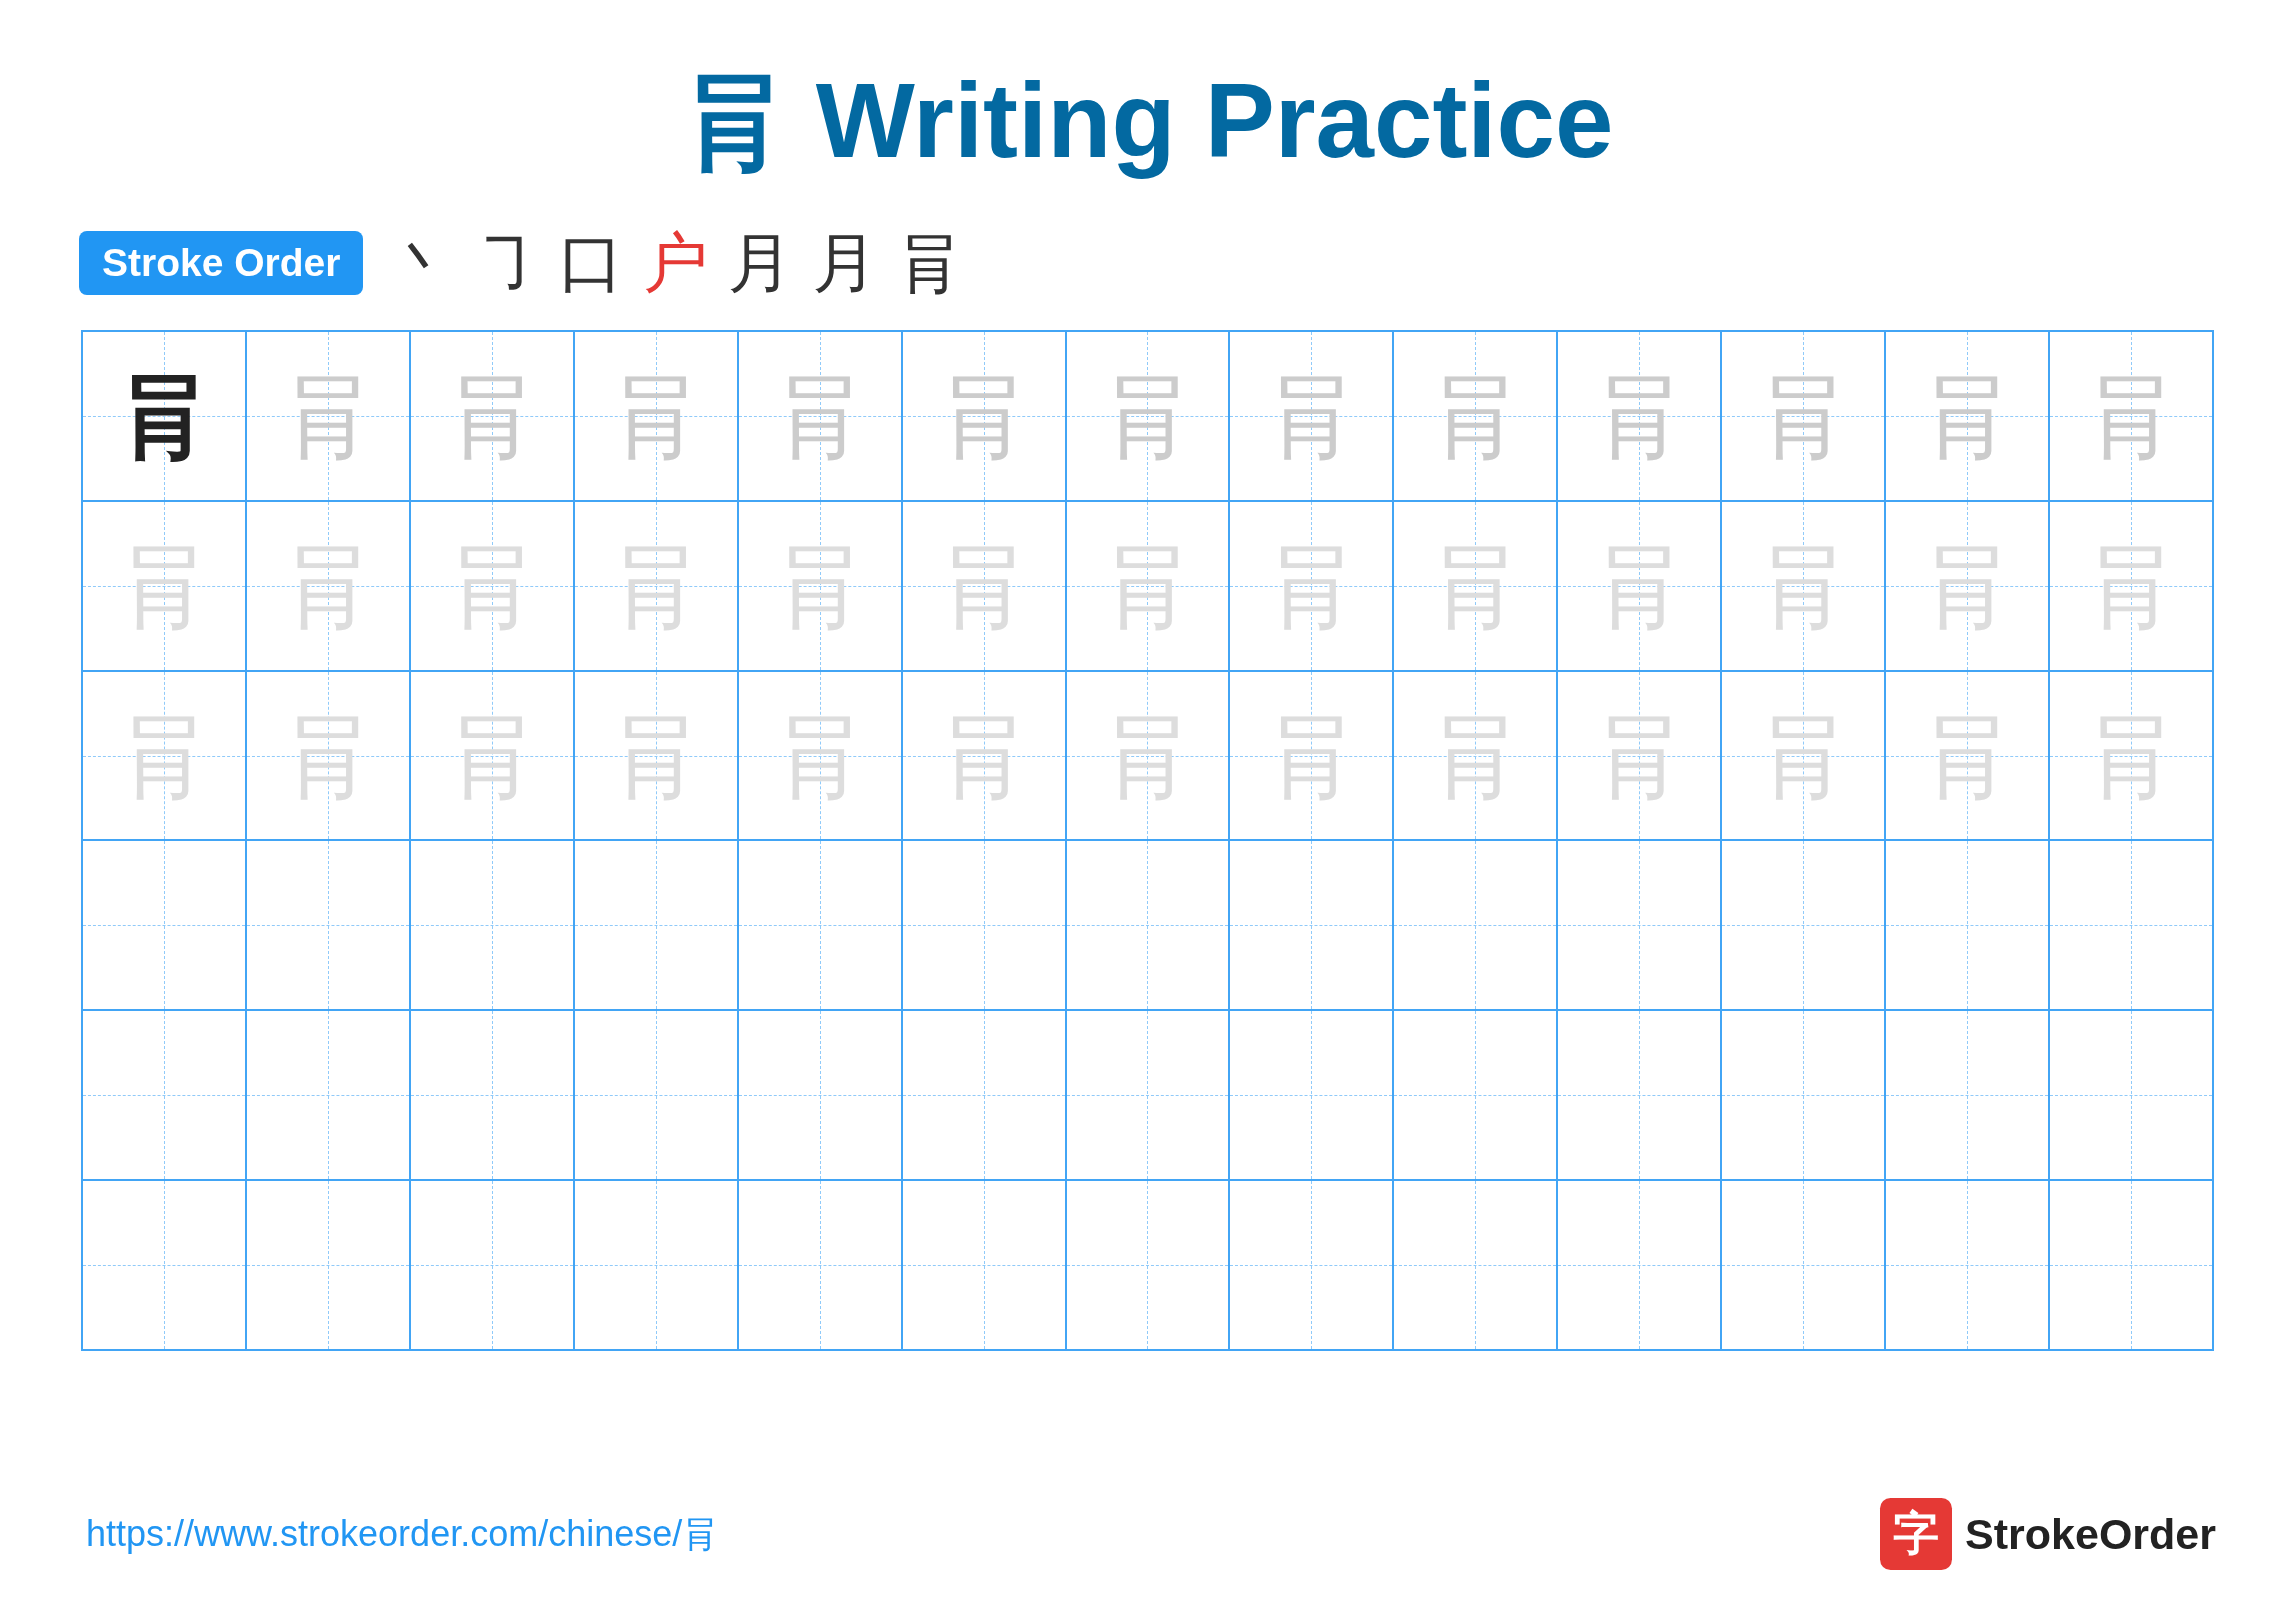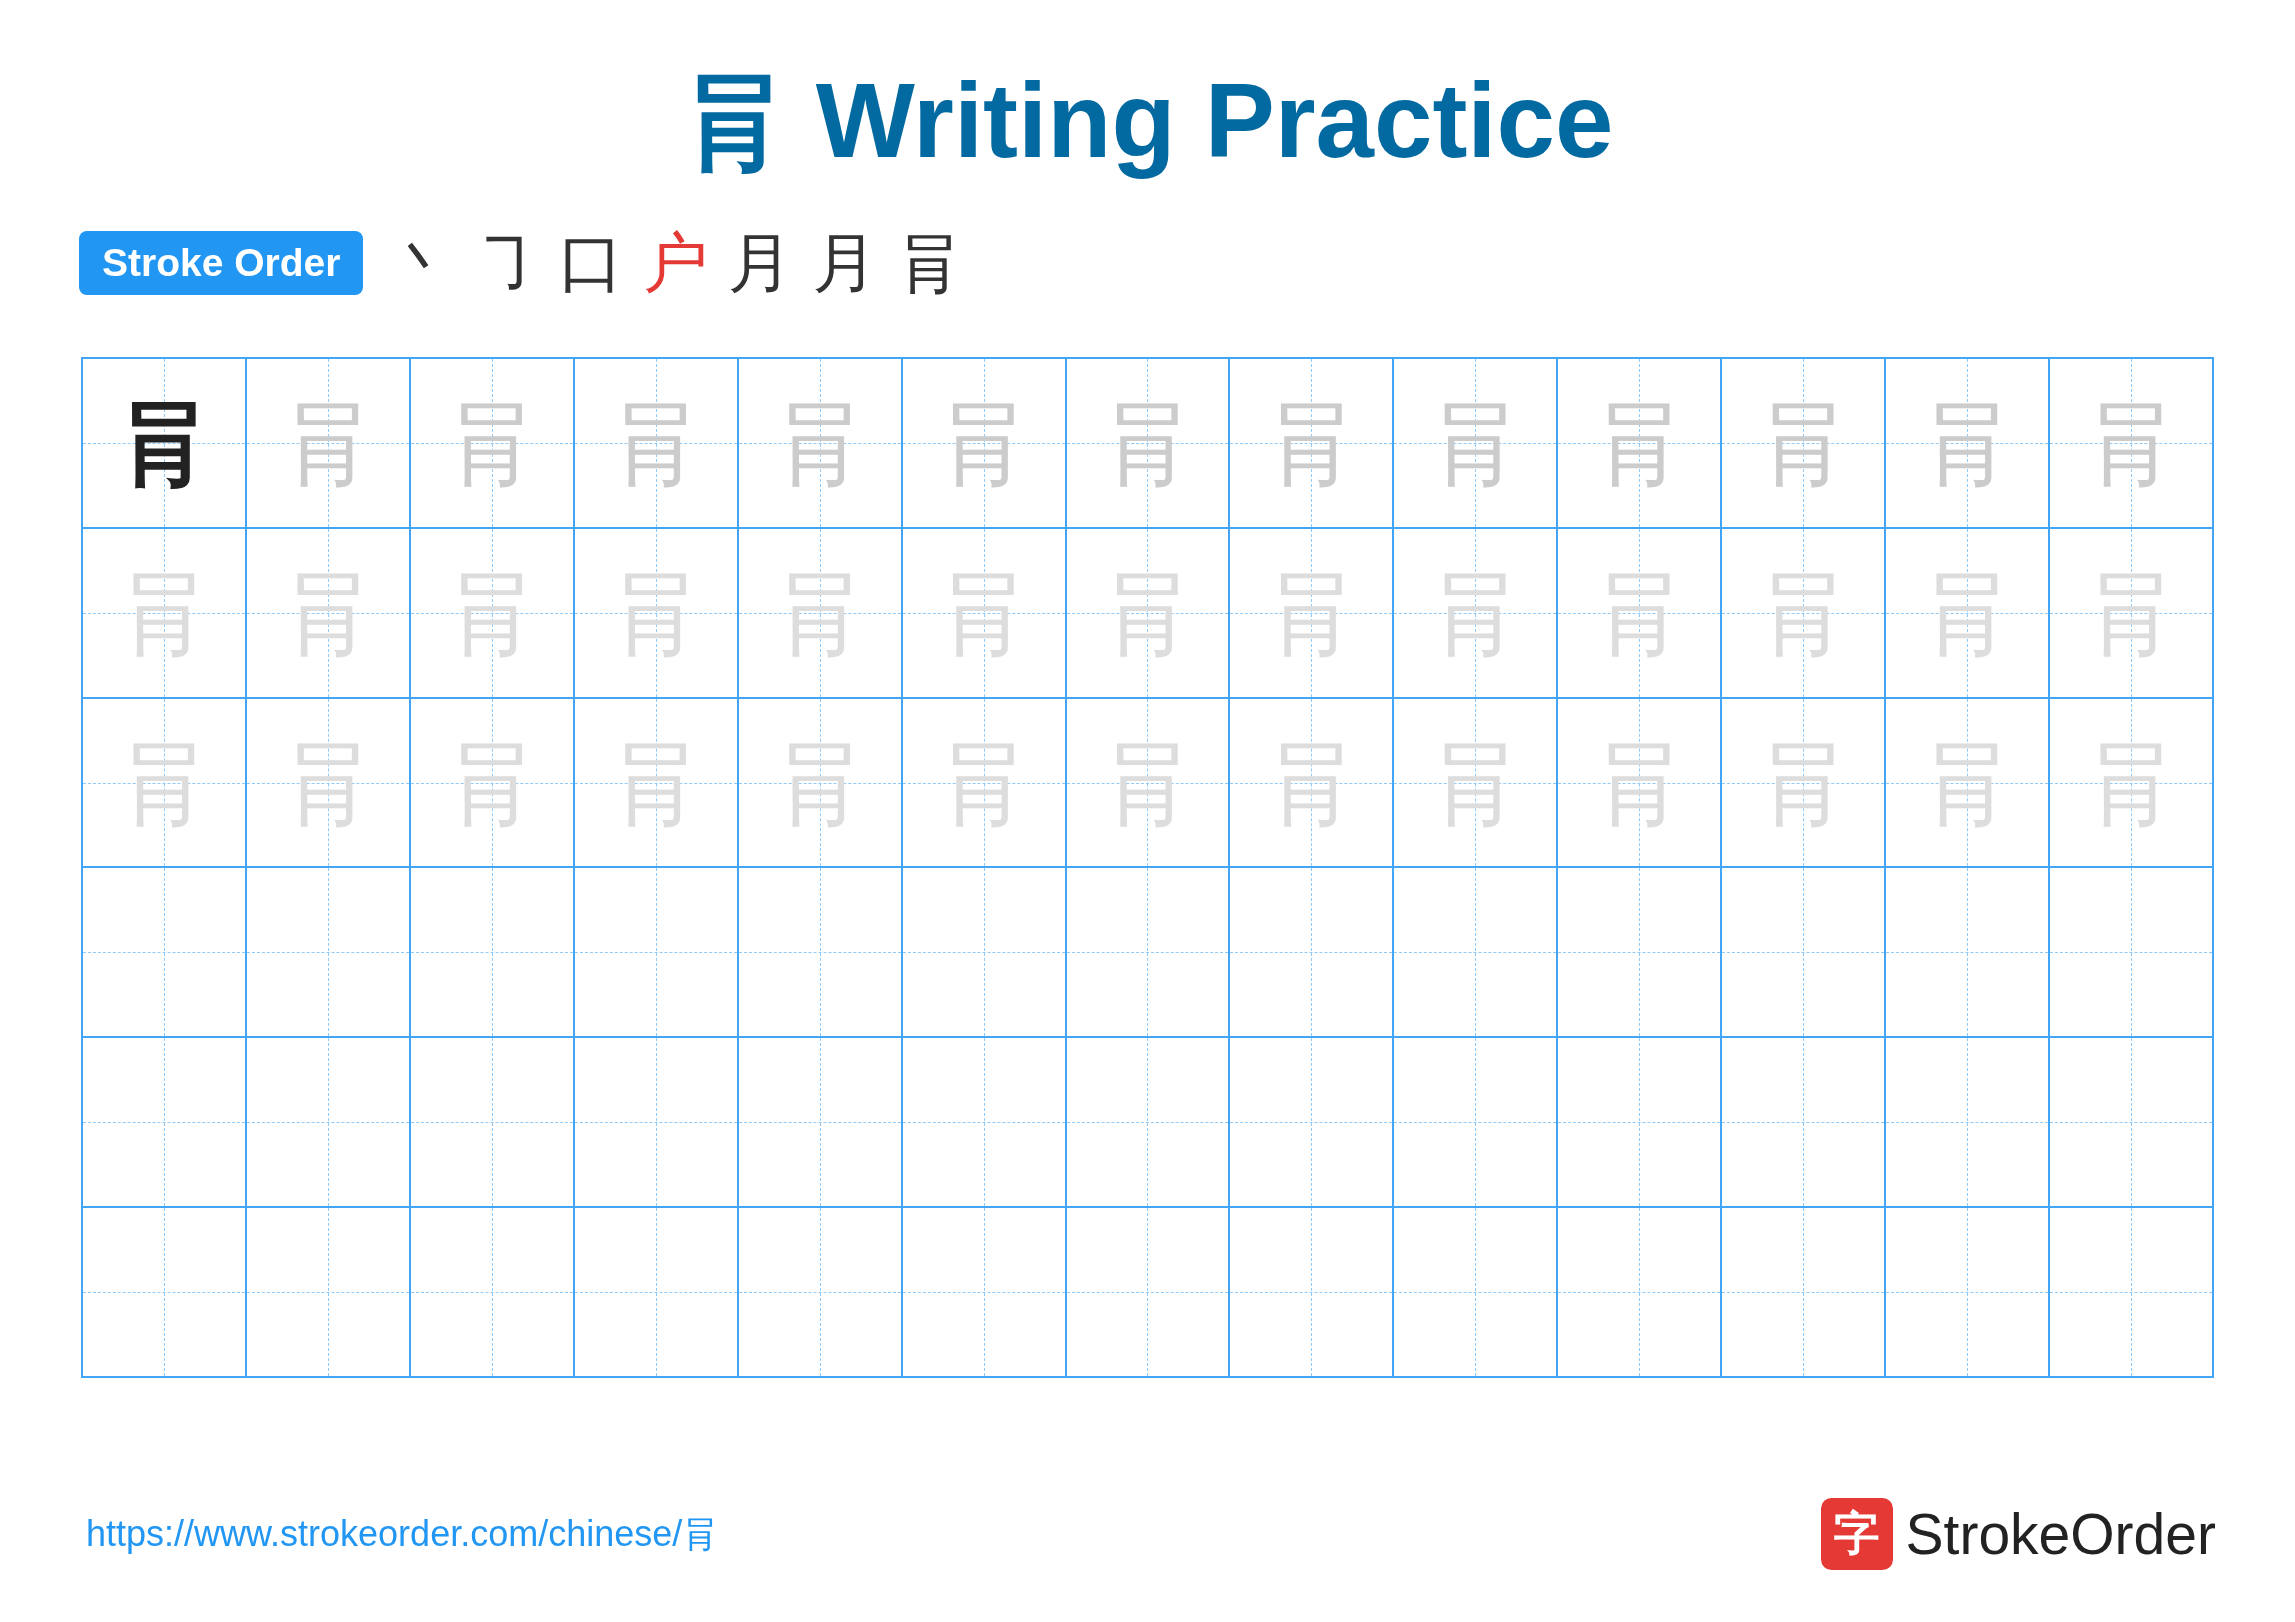--- a/index.html
+++ b/index.html
@@ -26,21 +26,21 @@
       color: #0369a1;
       font-weight: bold;
       margin-bottom: 26px;
       text-align: center;
     }
 
     .stroke-order-row {
       display: flex;
       align-items: center;
       width: 100%;
-      margin-bottom: 50px;
+      margin-bottom: 23px;
       gap: 26px;
     }
 
     .stroke-order-badge {
       background: #2196F3;
       color: white;
       font-size: 39px;
       font-weight: bold;
       padding: 9.8px 23px;
       border-radius: 7.9px;
@@ -150,22 +150,22 @@
       border-radius: 10.5px;
       display: flex;
       align-items: center;
       justify-content: center;
       color: white;
       font-size: 46px;
       font-weight: bold;
     }
 
     .footer-logo-text {
-      font-size: 57px;
-      font-weight: normal;
+      font-size: 43px;
+      font-weight: bold;
       color: #222;
     }
   </style>
 </head>
 <body>
 
 <div class="page">
 
   <div class="title">
     <span>肙</span>

